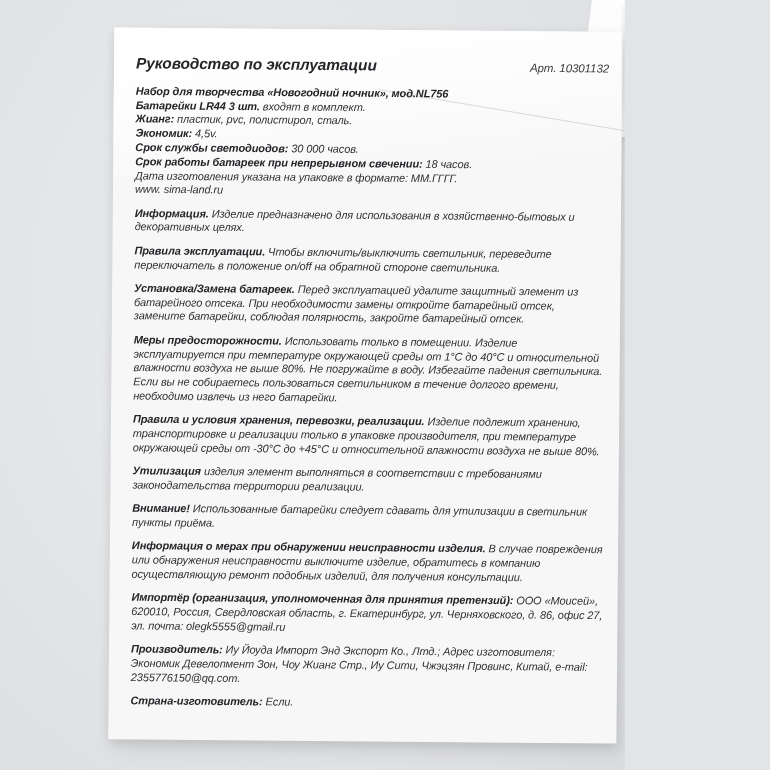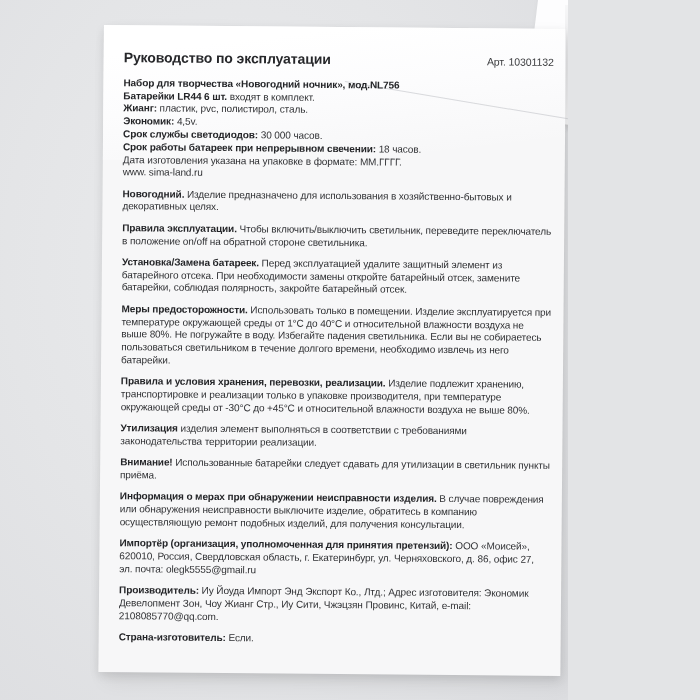--- a/index.html
+++ b/index.html
@@ -9,20 +9,21 @@
     height: 700px;
     font-family: "Liberation Sans", sans-serif;
     background: #e3e4e6;
   }
   .scene {
     position: relative;
     width: 568px;
     height: 700px;
     overflow: hidden;
     background: radial-gradient(ellipse at 42% 38%, #eaebed 0%, #e4e5e7 50%, #dcdde0 100%);
+    font-style: italic;
   }
   
   .scene::after {
     content: "";
     position: absolute;
     left: 565px;
     top: 5px;
     width: 110px;
     height: 140px;
     background: radial-gradient(ellipse at 30% 40%, rgba(110,112,118,0.22), rgba(110,112,118,0) 68%);
@@ -108,38 +109,38 @@
 
     <div class="content">
 
       <div class="header-row">
         <h1 class="doc-title">Руководство по эксплуатации</h1>
         <span class="art-number">Арт. 10301132</span>
       </div>
 
       <div class="specs">
         <p><b>Набор для творчества «Новогодний ночник», мод.NL756</b><span></span></p>
-        <p><b>Батарейки LR44 6 шт.</b><span> входят в комплект.</span></p>
+        <p><b>Батарейки LR44 3 шт.</b><span> входят в комплект.</span></p>
         <p><b>Жианг:</b><span> пластик, pvc, полистирол, сталь.</span></p>
         <p><b>Экономик:</b><span> 4,5v.</span></p>
         <p><b>Срок службы светодиодов:</b><span> 30 000 часов.</span></p>
         <p><b>Срок работы батареек при непрерывном свечении:</b><span> 18  часов.</span></p>
         <p><b></b><span>Дата изготовления указана на упаковке в формате: ММ.ГГГГ.</span></p>
         <p><b></b><span>www. sima-land.ru</span></p>
       </div>
 
       <div class="sections">
-        <p><b>Новогодний.</b><span> Изделие предназначено для использования в хозяйственно-бытовых и декоративных целях.</span></p>
+        <p><b>Информация.</b><span> Изделие предназначено для использования в хозяйственно-бытовых и декоративных целях.</span></p>
         <p><b>Правила эксплуатации.</b><span> Чтобы включить/выключить светильник, переведите переключатель в положение on/off на обратной стороне светильника.</span></p>
         <p><b>Установка/Замена батареек.</b><span> Перед эксплуатацией удалите защитный элемент из батарейного отсека. При необходимости замены откройте батарейный отсек, замените батарейки, соблюдая полярность, закройте батарейный отсек.</span></p>
         <p><b>Меры предосторожности.</b><span> Использовать только в помещении. Изделие эксплуатируется при температуре окружающей среды от 1°С до 40°С и относительной влажности воздуха не выше 80%. Не погружайте в воду. Избегайте падения светильника. Если вы не собираетесь пользоваться светильником в течение долгого времени, необходимо извлечь из него батарейки.</span></p>
         <p><b>Правила и условия хранения, перевозки, реализации.</b><span> Изделие подлежит хранению, транспортировке и реализации только в упаковке производителя, при температуре окружающей среды от -30°С до +45°С и относительной влажности воздуха не выше 80%.</span></p>
         <p><b>Утилизация</b><span> изделия элемент выполняться в соответствии с требованиями законодательства территории реализации.</span></p>
         <p><b>Внимание!</b><span> Использованные батарейки следует сдавать для утилизации в светильник пункты приёма.</span></p>
         <p><b>Информация о мерах при обнаружении неисправности изделия.</b><span> В случае повреждения или обнаружения неисправности выключите изделие, обратитесь в компанию осуществляющую ремонт подобных изделий, для получения консультации.</span></p>
         <p><b>Импортёр (организация, уполномоченная для принятия претензий):</b><span>  ООО «Моисей», 620010, Россия, Свердловская область, г. Екатеринбург, ул. Черняховского, д. 86, офис 27, эл. почта: olegk5555@gmail.ru</span></p>
-        <p><b>Производитель:</b><span> Иу Йоуда Импорт Энд Экспорт Ко., Лтд.; Адрес изготовителя: Экономик Девелопмент Зон, Чоу Жианг Стр., Иу Сити, Чжэцзян Провинс, Китай, e-mail: 2108085770@qq.com.</span></p>
+        <p><b>Производитель:</b><span> Иу Йоуда Импорт Энд Экспорт Ко., Лтд.; Адрес изготовителя: Экономик Девелопмент Зон, Чоу Жианг Стр., Иу Сити, Чжэцзян Провинс, Китай, e-mail: 2355776150@qq.com.</span></p>
         <p><b>Страна-изготовитель:</b><span> Если.</span></p>
       </div>
 
     </div>
   </div>
 </div>
 
 </body></html>

